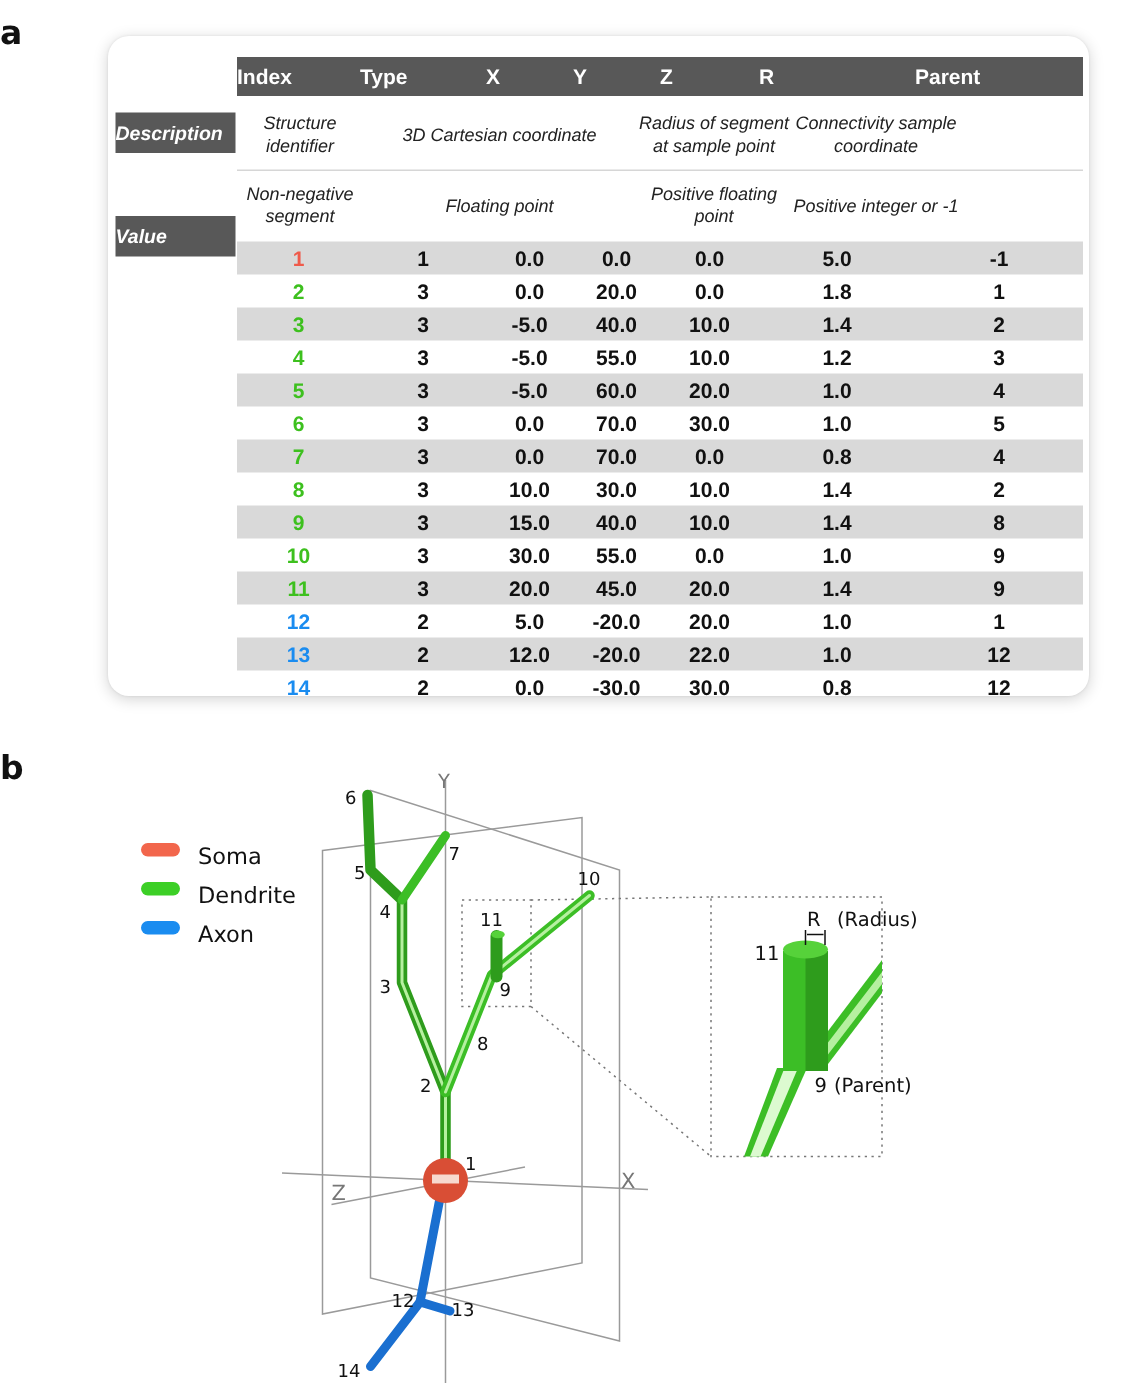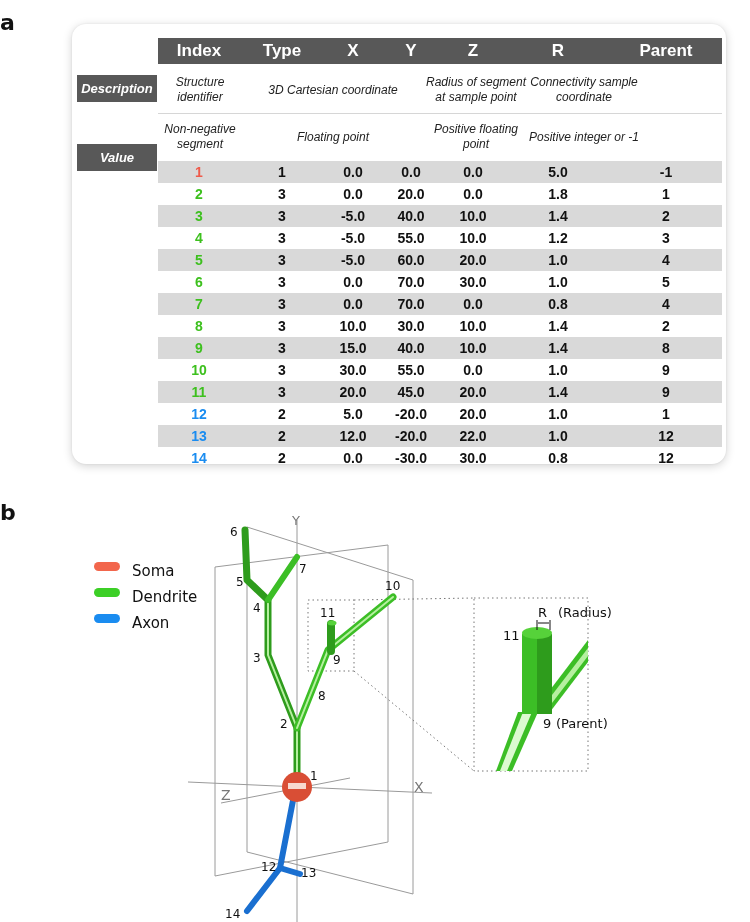--- a/index.html
+++ b/index.html
@@ -5,32 +5,32 @@
   html, body { margin:0; padding:0; background:#ffffff; }
   body { width:750px; height:922px; position:relative; overflow:hidden; font-family:"Liberation Sans", sans-serif; color:#111; }
   .panel-label { position:absolute; font-weight:bold; font-size:22px; font-family:"DejaVu Sans", sans-serif; }
   #label-a { left:0; top:10px; }
   #label-b { left:0; top:500px; }
 
   .card { position:absolute; left:72px; top:24px; width:654px; height:440px; background:#fff; border-radius:14px;
           box-shadow:0 2px 10px rgba(0,0,0,0.18), 0 0 2px rgba(0,0,0,0.08); }
 
   .hdr { position:absolute; left:158px; top:38px; width:564px; height:26px; background:#585858; display:flex; }
-  .hdr div { color:#fff; font-weight:bold; font-size:17px; line-height:26px; text-align:center; }
+  .hdr div { color:#fff; font-weight:bold; font-size:14px; line-height:26px; }
 
   .col-index { width:82px; }
   .col-type { width:84px; }
   .col-x { width:58px; }
   .col-y { width:58px; }
   .col-z { width:66px; }
   .col-r { width:104px; }
   .col-parent { width:112px; }
 
   .rowlabel { position:absolute; left:77px; width:80px; height:27px; background:#585858; color:#fff;
-              font-style:italic; font-weight:bold; font-size:13px; text-align:center; line-height:27px; }
+              font-style:italic; font-weight:bold; font-size:13px; line-height:27px; }
   #lbl-desc { top:75px; }
   #lbl-val { top:124px;margin-top:20px; }
 
   .meta-row { position:absolute; left:158px; width:564px; display:flex; font-style:italic; font-size:12px; color:#222; text-align:center; line-height:15px; }
   .meta-row > div { display:flex; align-items:center; justify-content:center; }
   #desc-row { top:68px; height:44px; }
   #value-row { top:114px; height:46px; }
   .divider { position:absolute; left:158px; width:564px; height:1px; background:#d6d6d6; }
 
   .tbody { position:absolute; left:158px; top:161px; width:564px; }

